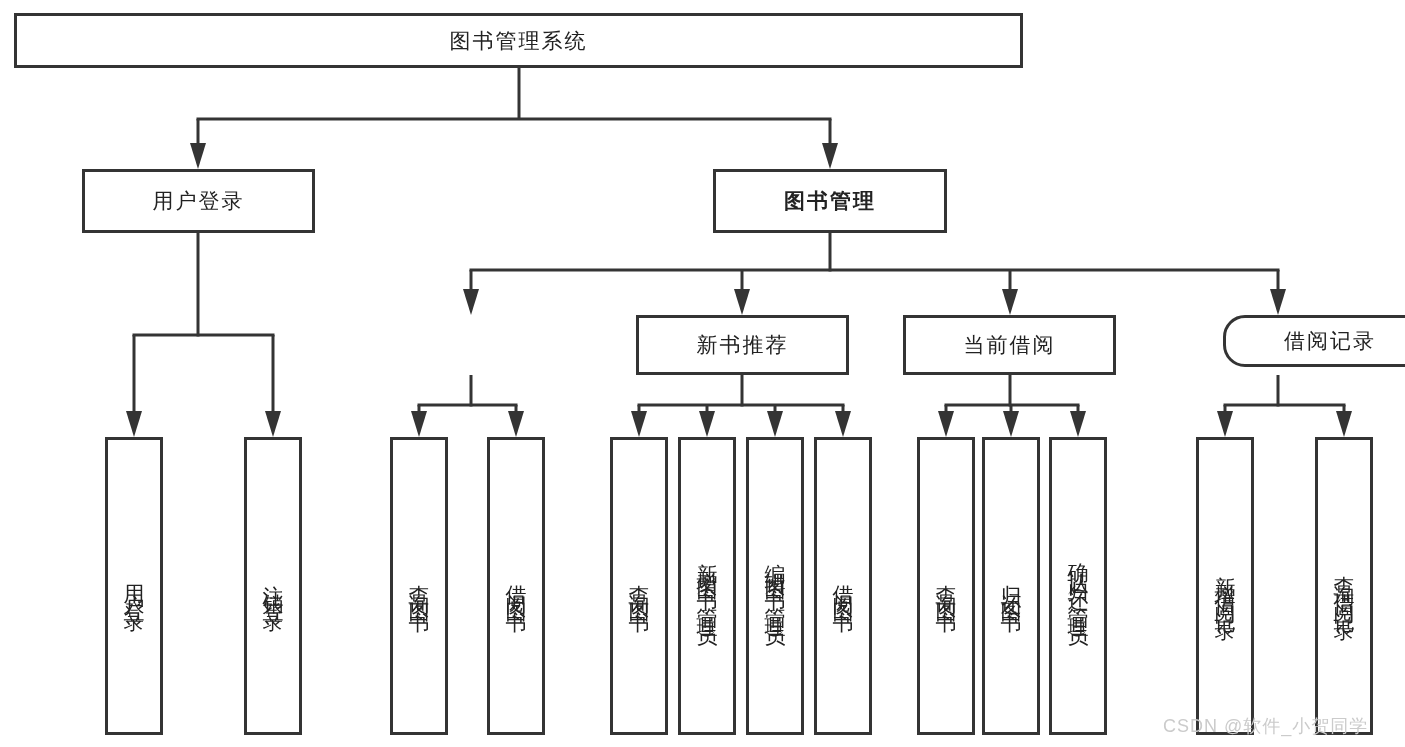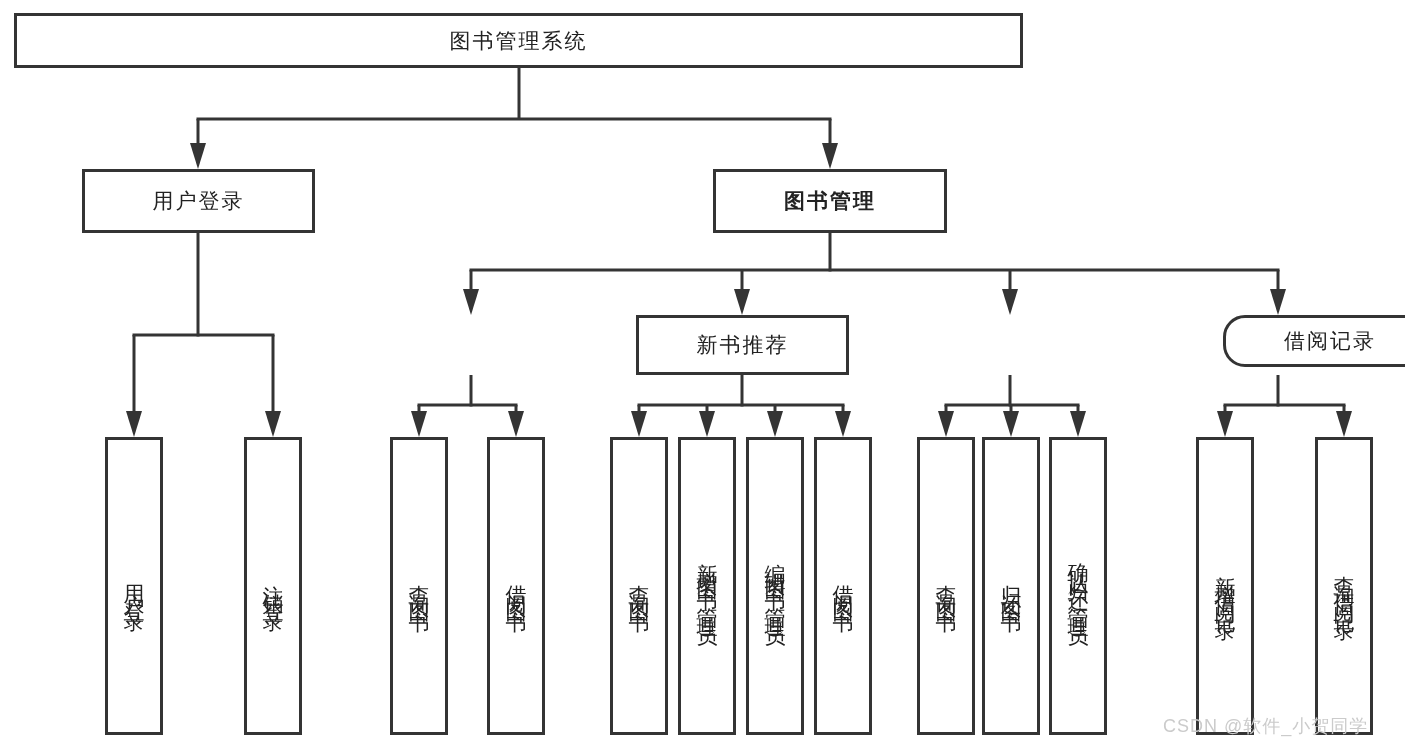--- a/index.html
+++ b/index.html
@@ -136,20 +136,23 @@
   <div class="node hbox" style="left:82px;top:169px;width:233px;height:64px;">
     <span>用户登录</span>
   </div>
   <div class="node hbox" style="left:713px;top:169px;width:234px;height:64px;font-weight:bold;">
     <span>图书管理</span>
   </div>
 
   <div class="node hbox" style="left:636px;top:315px;width:213px;height:60px;">
     <span>新书推荐</span>
   </div>
+  <div class="node hbox" style="left:903px;top:315px;width:213px;height:60px;">
+    <span>当前借阅</span>
+  </div>
   <div class="node hbox" style="left:1223px;top:315px;width:214px;height:52px;border-radius:22px;">
     <span>借阅记录</span>
   </div>
 
   <div class="node vbox" style="left:105px;">
     <span>用户登录</span>
   </div>
   <div class="node vbox" style="left:244px;">
     <span>注销登录</span>
   </div>

